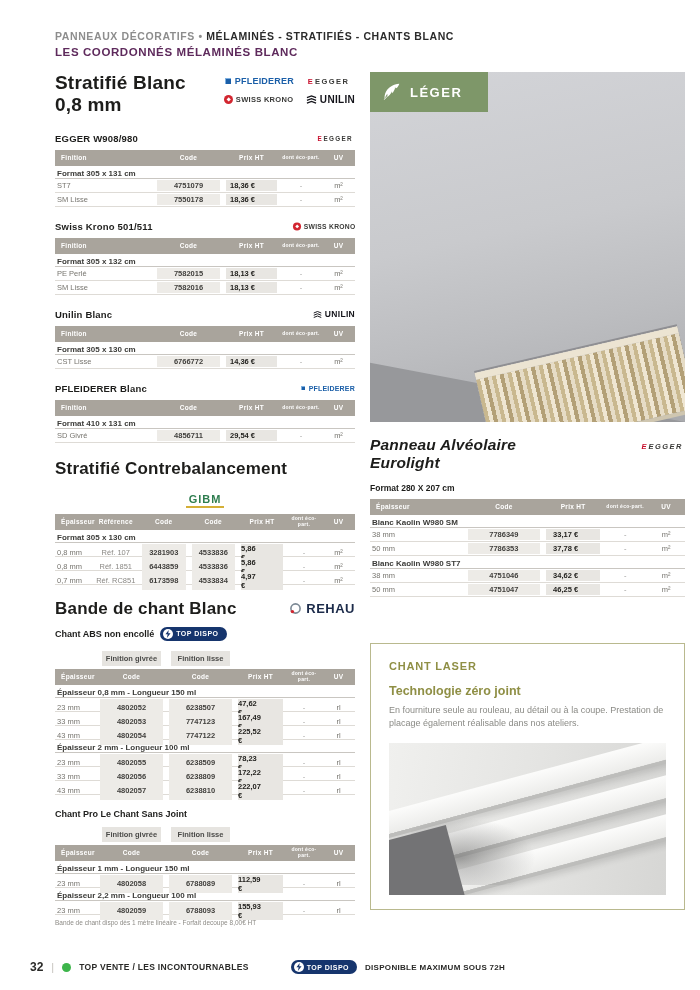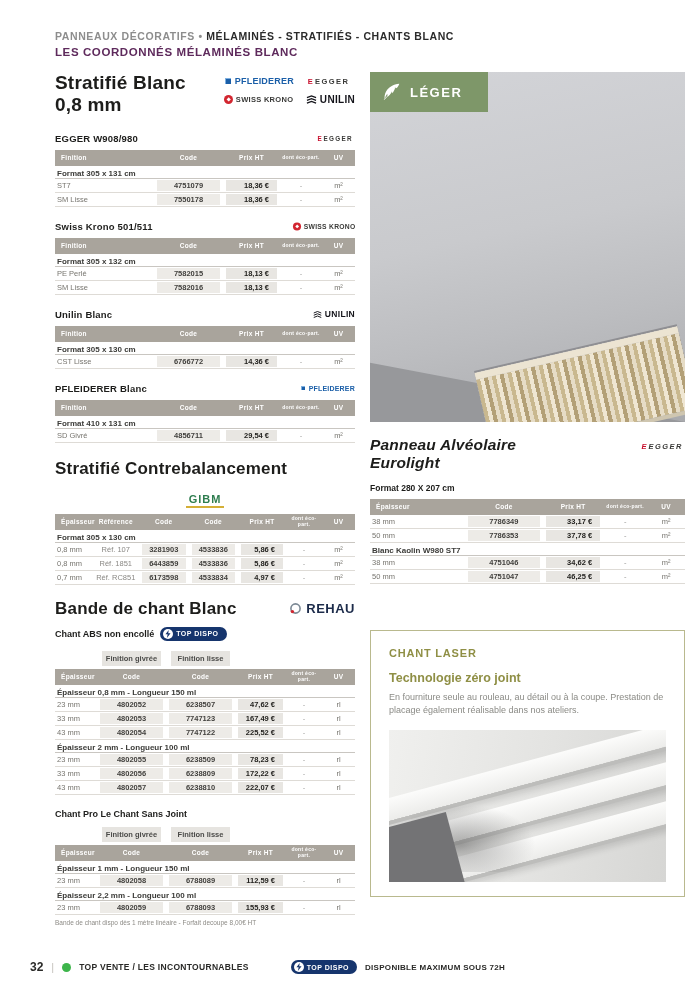--- a/index.html
+++ b/index.html
@@ -48,21 +48,21 @@
   .t-head { background:#a9a49c; height:16px; }
   .t-head span { color:#fff; font-weight:700; font-size:6.5px; letter-spacing:.3px; display:flex; align-items:center; justify-content:center; text-align:center; }
   .t-head .h-first { justify-content:flex-start; padding-left:6px; }
   .t-head .h-eco { font-size:5px; line-height:1.1; }
   .t-group { font-size:8px; font-weight:700; color:#3b3b38; padding:3px 2px 0; border-bottom:1px solid #c9c6c1; }
   .t-row { height:14px; border-bottom:1px solid #dedbd6; font-size:7.5px; }
   .t-row span { display:flex; align-items:center; }
   .c-first { color:#77756f; padding-left:2px; }
   .c-plain { color:#8a8884; justify-content:center; }
   .c-code { background:#edebe7; color:#403f3c; font-weight:700; justify-content:center; margin:1px 3px; }
-  .c-price { background:#e8e6e2; color:#23221f; font-weight:700; justify-content:flex-end; padding-right:8px; margin:1px 3px; }
+  .c-price { background:#e8e6e2; color:#23221f; font-weight:700; justify-content:flex-end; padding-right:22px; margin:1px 3px; }
   .c-dash { color:#9a9a98; justify-content:center; }
   .c-unit { color:#77756f; justify-content:center; }
   .tabs-row { height:15px; margin-bottom:3px; }
   .tabs-row .tab { background:#e6e4e0; font-size:7.5px; font-weight:700; color:#4a4a48; display:flex; align-items:center; justify-content:center; margin:0 5px; }
 
   
   .pill { display:inline-flex; align-items:center; gap:3px; background:#16356d; border-radius:9px; padding:2px 8px 2px 3px; }
   .pill .disc { width:10px; height:10px; border-radius:50%; background:#fff; display:flex; align-items:center; justify-content:center; flex:none; }
   .pill .lbl { color:#fff; font-size:7px; font-weight:900; letter-spacing:.5px; }
   .subhead-row { display:flex; align-items:center; gap:6px; margin:8px 0 10px; }
@@ -484,20 +484,21 @@
 
       <div class="fmt">Format 280 X 207 cm</div>
       <div class="tbl">
           <div class="t-head" style="grid-template-columns: 30% 25% 19% 14% 12%;">
             <span class="h-first">Épaisseur</span>
             <span>Code</span>
             <span>Prix HT</span>
             <span class="h-eco">dont éco-part.</span>
             <span>UV</span>
           </div>
+          <div class="t-group">Blanc Kaolin W980 SM</div>
           <div class="t-row" style="grid-template-columns: 30% 25% 19% 14% 12%;">
             <span class="c-first">38 mm</span>
             <span class="c-code">7786349</span>
             <span class="c-price">33,17 €</span>
             <span class="c-dash">-</span>
             <span class="c-unit">m²</span>
           </div>
           <div class="t-row" style="grid-template-columns: 30% 25% 19% 14% 12%;">
             <span class="c-first">50 mm</span>
             <span class="c-code">7786353</span>

